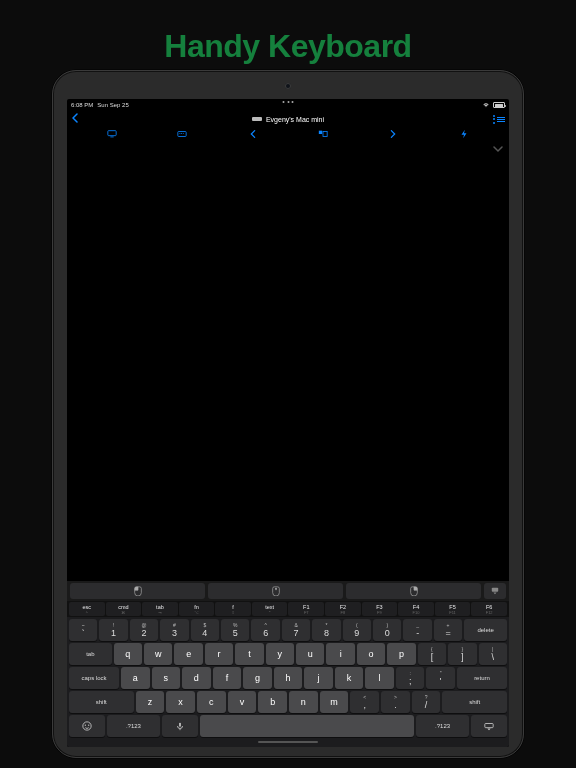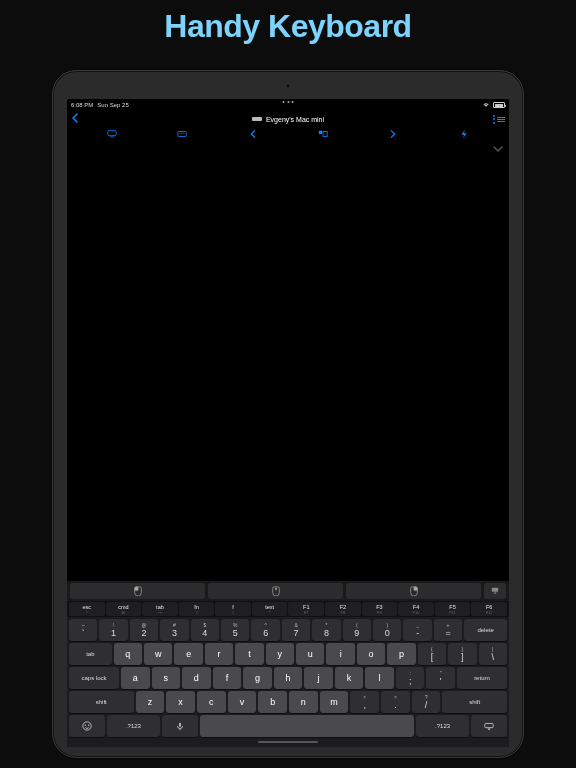--- a/index.html
+++ b/index.html
@@ -1,20 +1,20 @@
 <!DOCTYPE html>
 <html><head>
 <meta charset="utf-8">
 <style>
   * { box-sizing: border-box; margin: 0; padding: 0; font-family: -apple-system, Helvetica, Arial, sans-serif; }
   html, body { width: 576px; height: 768px; background: #0c0c0c; overflow: hidden; }
 
   .page-title {
-    width: 100%; text-align: center; color: #7dd3fc;
-    font-size: 32px; font-weight: 700; letter-spacing: -0.5px; padding-top: 8px;
+    width: 100%; text-align: center; color: #15803d;
+    font-size: 32px; font-weight: 700; letter-spacing: -0.5px; padding-top: 28px;
   }
 
   .ipad-frame {
     position: absolute; left: 52px; top: 70px; width: 472px; height: 688px;
     background: #2b2b2b; border-radius: 24px; border: 1px solid #3a3a3a;
     box-shadow: inset 0 0 0 1px #111, 0 0 0 0.5px #000;
   }
   .ipad-camera {
     position: absolute; top: 12px; left: 50%; transform: translateX(-50%);
     width: 6px; height: 6px; border-radius: 50%; background: #0f131a;

